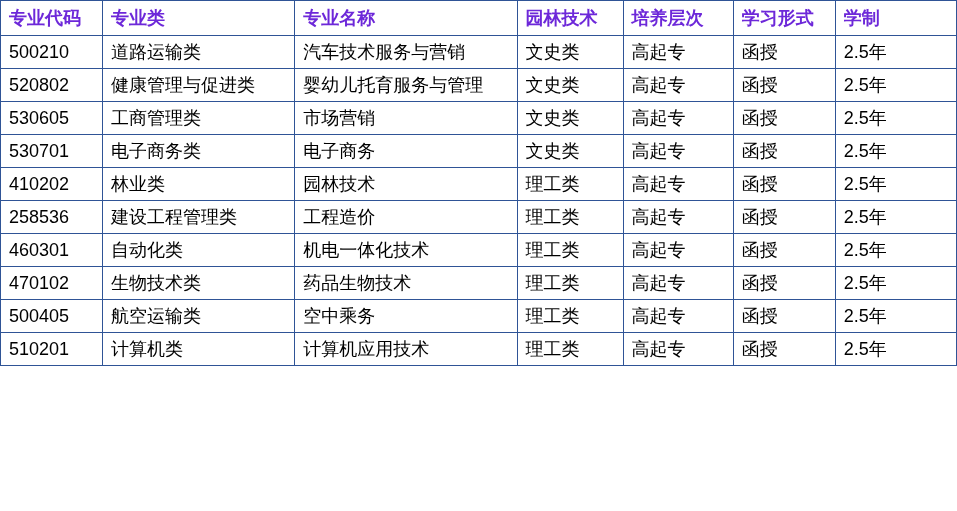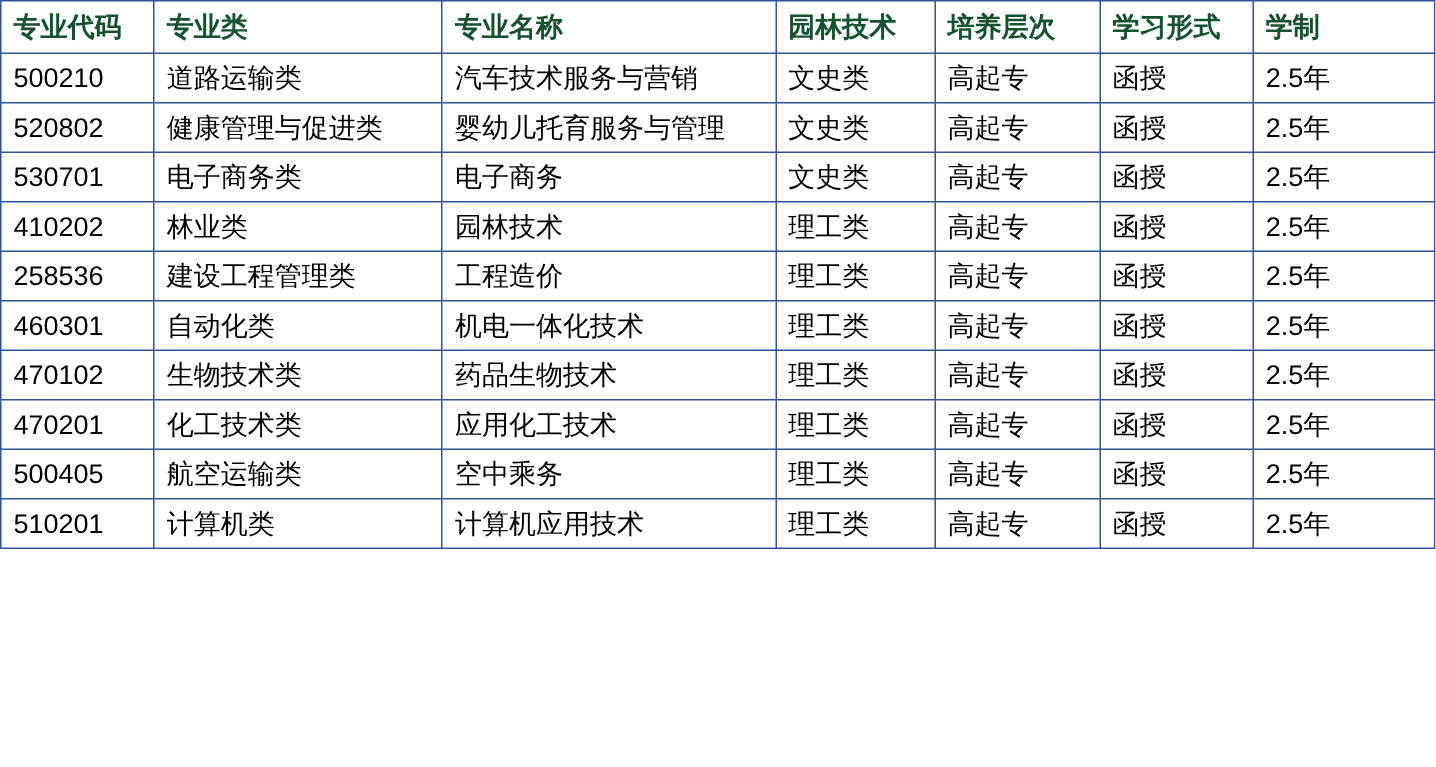--- a/index.html
+++ b/index.html
@@ -24,21 +24,21 @@
     padding: 0 8px;
     height: 32px;
     font-size: 18px;
     color: #000000;
     text-align: left;
     vertical-align: middle;
     white-space: nowrap;
     overflow: hidden;
   }
   table.major-table thead th {
-    color: #14532d;
+    color: #6d28d9;
     font-weight: bold;
     font-size: 18px;
     height: 34px;
   }
   col.c0 { width: 102px; }
   col.c1 { width: 192px; }
   col.c2 { width: 222px; }
   col.c3 { width: 106px; }
   col.c4 { width: 110px; }
   col.c5 { width: 102px; }
@@ -81,20 +81,29 @@
     <tr>
       <td>520802</td>
       <td>健康管理与促进类</td>
       <td>婴幼儿托育服务与管理</td>
       <td>文史类</td>
       <td>高起专</td>
       <td>函授</td>
       <td>2.5年</td>
     </tr>
     <tr>
+      <td>530605</td>
+      <td>工商管理类</td>
+      <td>市场营销</td>
+      <td>文史类</td>
+      <td>高起专</td>
+      <td>函授</td>
+      <td>2.5年</td>
+    </tr>
+    <tr>
       <td>530701</td>
       <td>电子商务类</td>
       <td>电子商务</td>
       <td>文史类</td>
       <td>高起专</td>
       <td>函授</td>
       <td>2.5年</td>
     </tr>
     <tr>
       <td>410202</td>
@@ -126,29 +135,20 @@
     <tr>
       <td>470102</td>
       <td>生物技术类</td>
       <td>药品生物技术</td>
       <td>理工类</td>
       <td>高起专</td>
       <td>函授</td>
       <td>2.5年</td>
     </tr>
     <tr>
-      <td>470201</td>
-      <td>化工技术类</td>
-      <td>应用化工技术</td>
-      <td>理工类</td>
-      <td>高起专</td>
-      <td>函授</td>
-      <td>2.5年</td>
-    </tr>
-    <tr>
       <td>500405</td>
       <td>航空运输类</td>
       <td>空中乘务</td>
       <td>理工类</td>
       <td>高起专</td>
       <td>函授</td>
       <td>2.5年</td>
     </tr>
     <tr>
       <td>510201</td>

